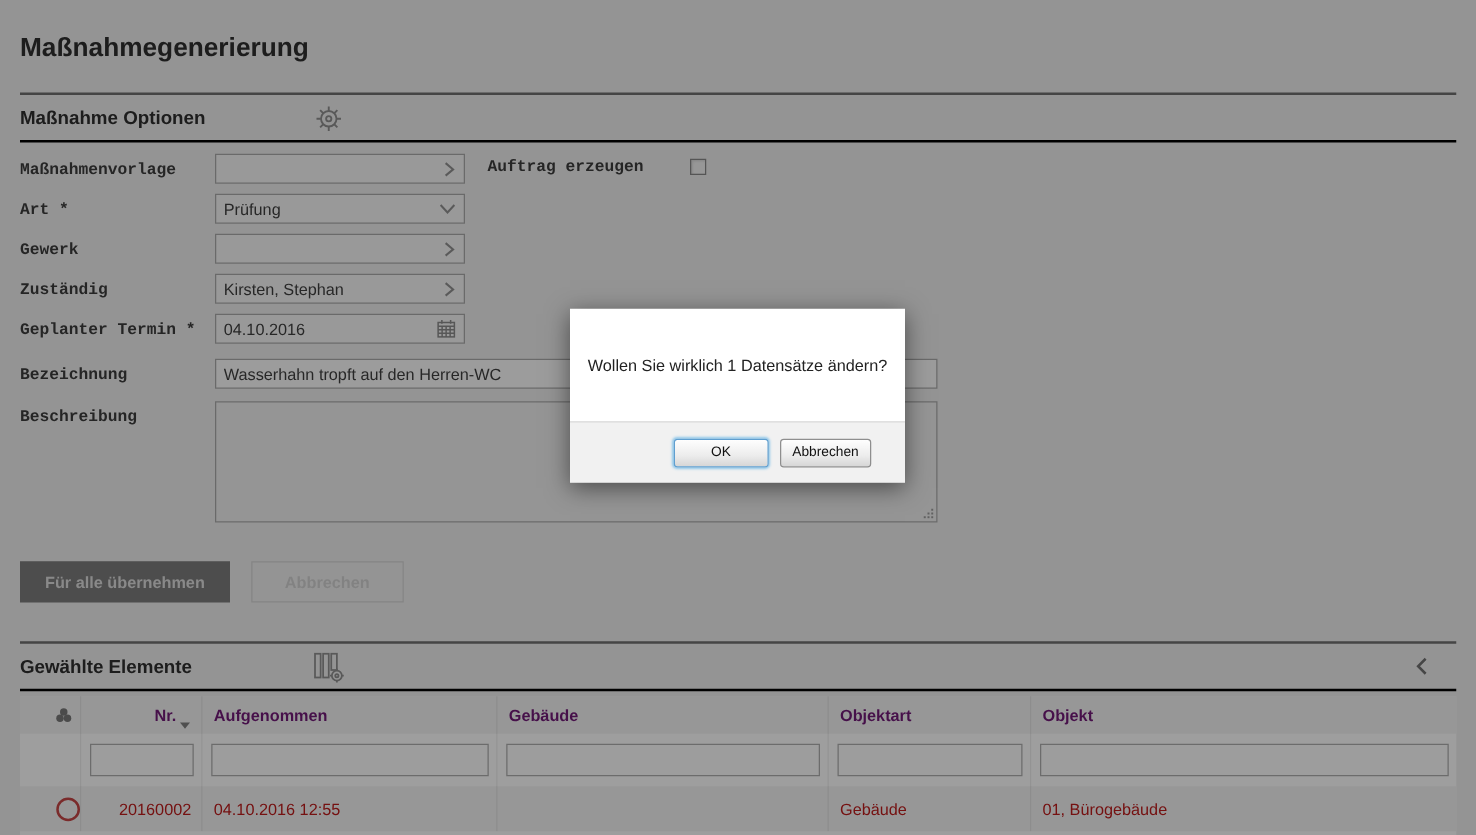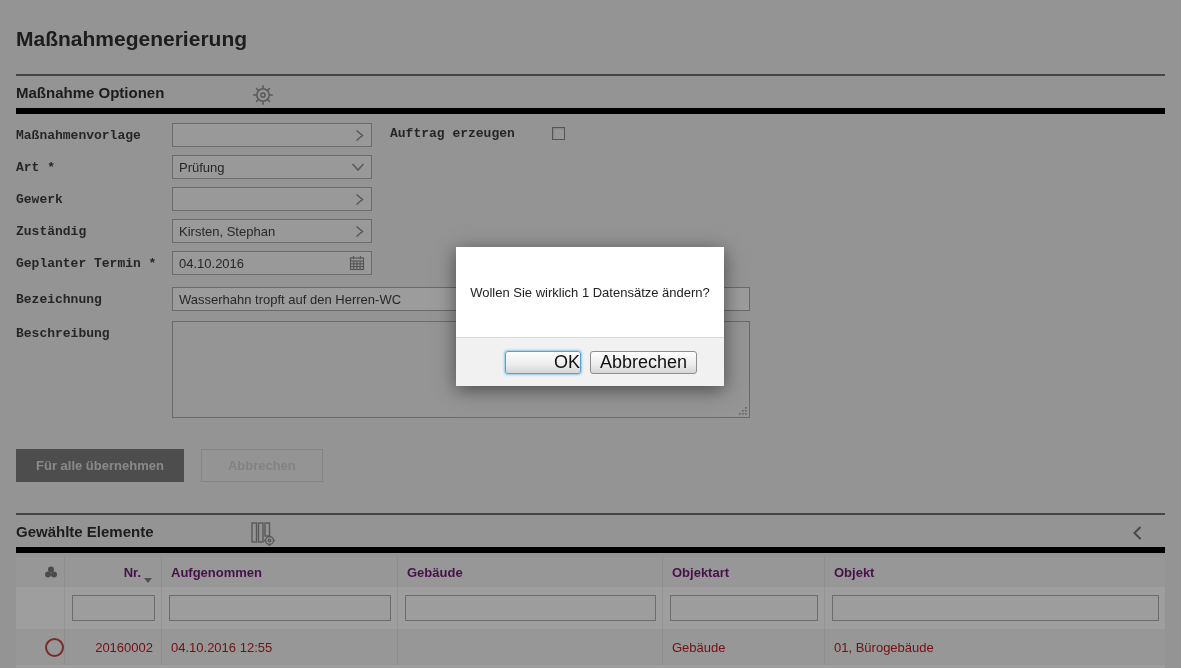--- a/index.html
+++ b/index.html
@@ -17,21 +17,21 @@
   .page-title {
     padding:15px 0 22px 0;
     font-size:21px; line-height:26px;
     font-weight:bold; color:#2e2e2e;
   }
 
   
   .section { border-top:2px solid #6e6e6e; }
   .section-header {
     height:38px; display:flex; align-items:center;
-    border-bottom:6px solid #000000; position:relative;
+    border-bottom:2px solid #000000; position:relative;
   }
   .section-title { font-size:15px; font-weight:bold; color:#2e2e2e; }
   .section-icon { position:absolute; left:234px; top:6px; }
   .collapse-btn { position:absolute; right:22px; top:10px; cursor:pointer; }
 
   
   .form { padding-top:9px; position:relative; }
   .form-row { display:flex; align-items:center; height:24px; margin-bottom:8px; }
   .form-row.tall { height:auto; align-items:flex-start; }
   .form-label {
@@ -112,22 +112,22 @@
     position:absolute; left:456px; top:247px; width:268px; height:139px;
     background:#ffffff; z-index:60; box-shadow:0 4px 18px rgba(0,0,0,0.5);
   }
   .dialog-body { height:90px; display:flex; align-items:center; justify-content:center; }
   .dialog-msg { font-size:13px; color:#222; text-align:center; padding:0 10px; }
   .dialog-footer {
     height:49px; background:#f1f1f1; border-top:1px solid #d9d9d9;
     display:flex; align-items:center; justify-content:flex-end; padding-right:27px;
   }
   .dlg-btn {
-    height:23px; font-family:inherit; font-size:18px; color:#111; cursor:pointer;
-    background:linear-gradient(#fefefe, #ececec 60%, #d6d6d6); border-radius:3px;text-align:right;
+    height:23px; font-family:inherit; font-size:11px; color:#111; cursor:pointer;
+    background:linear-gradient(#fefefe, #ececec 60%, #d6d6d6); border-radius:3px;
   }
   .dlg-ok {
     width:76px; border:1px solid #5f9fd0; box-shadow:0 0 2px 1px #8ec7ea;
     margin-right:9px;
   }
   .dlg-cancel { padding:0 9px; border:1px solid #8e8e8e; }
 
   svg { display:block; }
 </style>
 </head>

